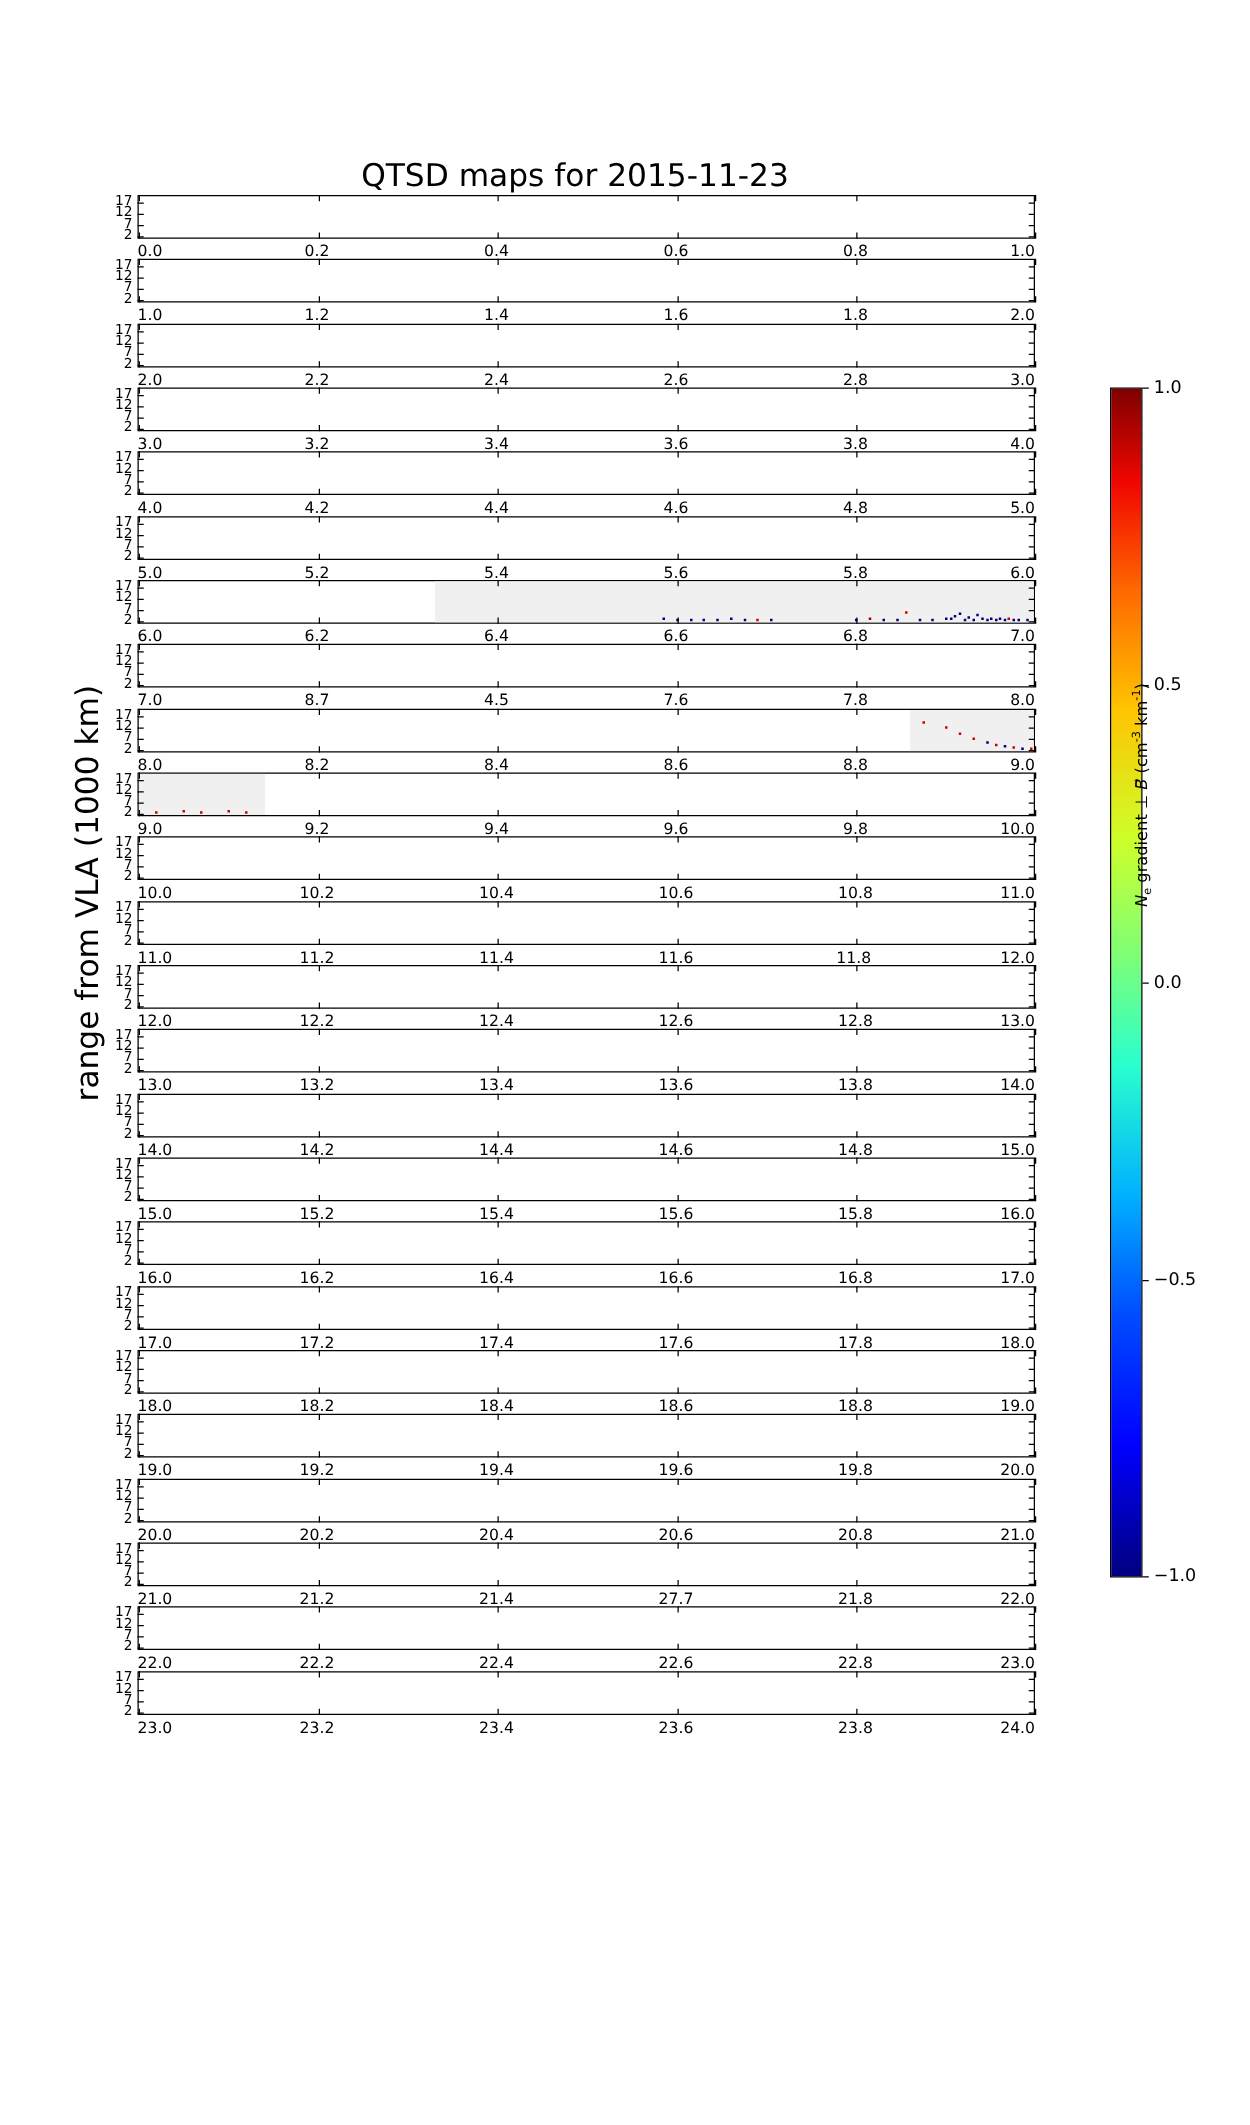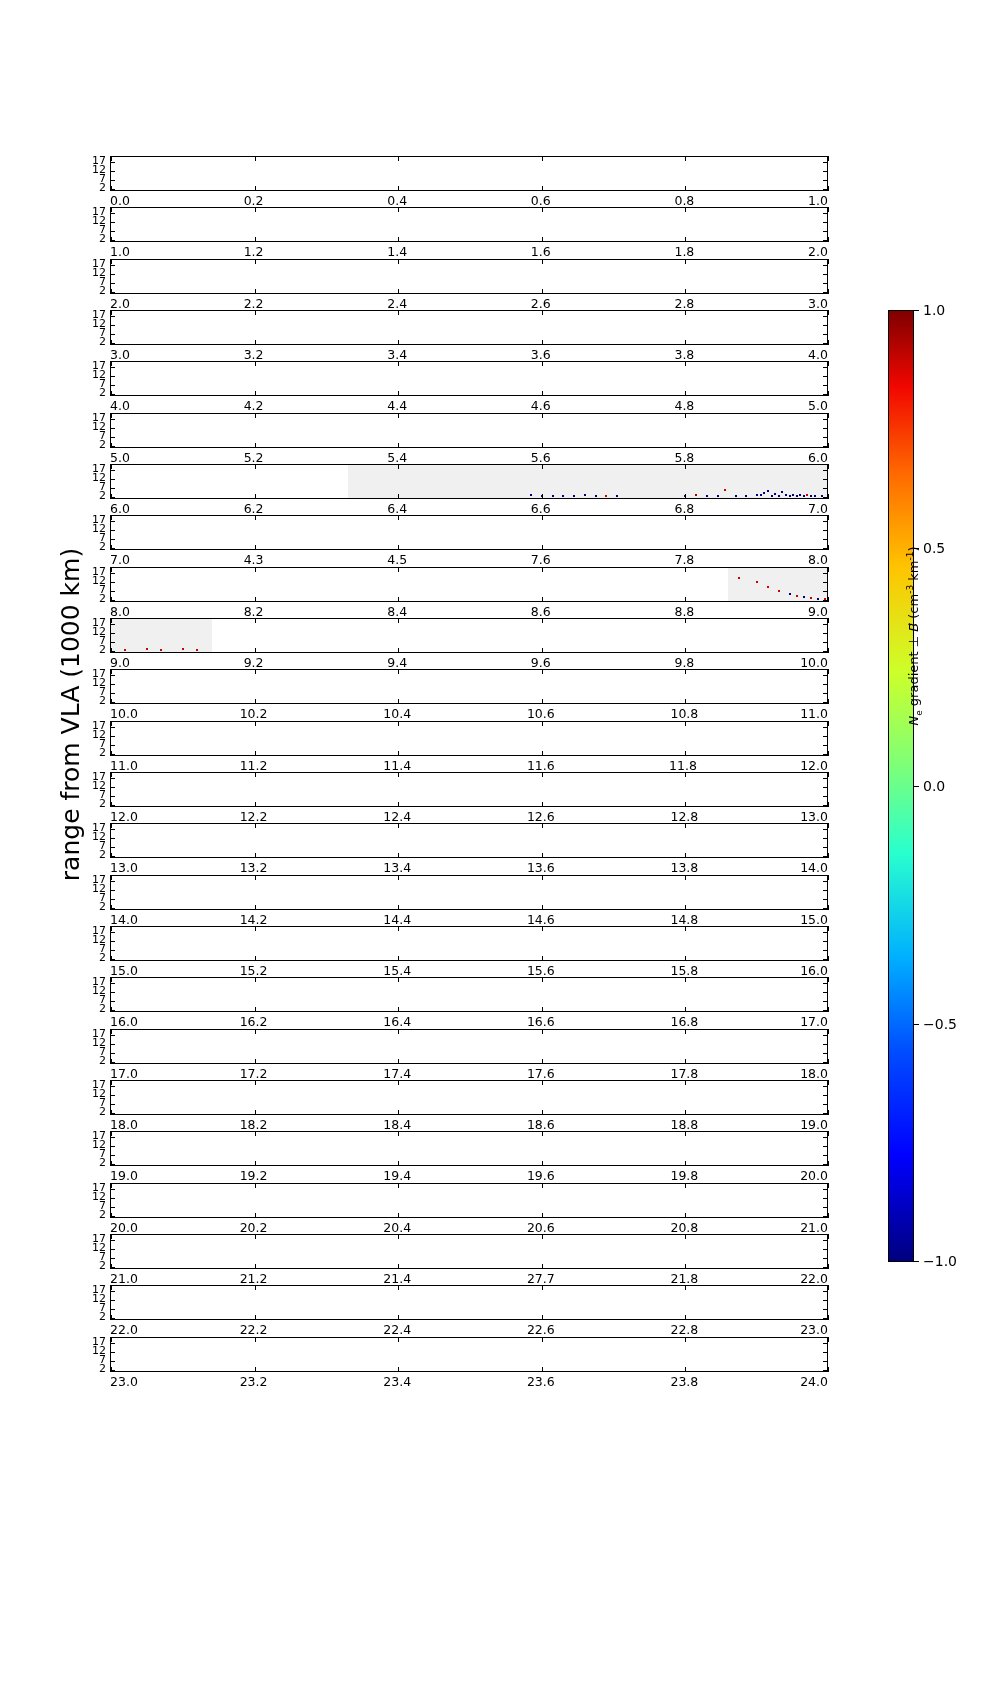--- a/index.html
+++ b/index.html
@@ -176,20 +176,21 @@
   }
   #cblabel sub{font-size:9px;}
   #cblabel sup{font-size:9px;}
   .ital{font-style:italic;}
 </style>
 </head>
 <body>
 
 <div id="figure">
 
+  <div id="title">QTSD maps for 2015-11-23</div>
 
   <div id="panels">
       <div class="panel" style="top: 0px; height: 35px;">
         <div class="panel-inner"></div>
         <div class="xtick" style="left: 0px;"></div>
         <div class="xtick top" style="left: 0px;"></div>
         <div class="xtick" style="left: 143.6px;"></div>
         <div class="xtick top" style="left: 143.6px;"></div>
         <div class="xtick" style="left: 287.2px;"></div>
         <div class="xtick top" style="left: 287.2px;"></div>
@@ -504,21 +505,21 @@
         <div class="ytick right" style="top: 31.5px;"></div>
       </div>
       <div class="ylabels" style="top: 359px; height: 35px;">
         <div class="ylab" style="top: 5.25px;">17</div>
         <div class="ylab" style="top: 14px;">12</div>
         <div class="ylab" style="top: 22.75px;">7</div>
         <div class="ylab" style="top: 31.5px;">2</div>
       </div>
       <div class="xlabels" style="top: 396px;">
         <div class="xlab" style="left: 0px; transform: translateX(0px);">7.0</div>
-        <div class="xlab" style="left: 143.6px;">4.3</div>
+        <div class="xlab" style="left: 143.6px;">8.7</div>
         <div class="xlab" style="left: 287.2px;">4.5</div>
         <div class="xlab" style="left: 430.8px;">7.6</div>
         <div class="xlab" style="left: 574.4px;">7.8</div>
         <div class="xlab" style="left: 718px; transform: translateX(-100%);">8.0</div>
       </div>
       <div class="panel" style="top: 411px; height: 35px;">
         <div class="panel-inner">
           <div class="cover" style="left: 617.48px; width: 100.52px;"></div>
           <div class="pt" style="left: 627.25px; top: 8.625px; height: 2px; background: rgb(198, 4, 0);"></div>
           <div class="pt" style="left: 645.2px; top: 13px; height: 2px; background: rgb(198, 4, 0);"></div>

